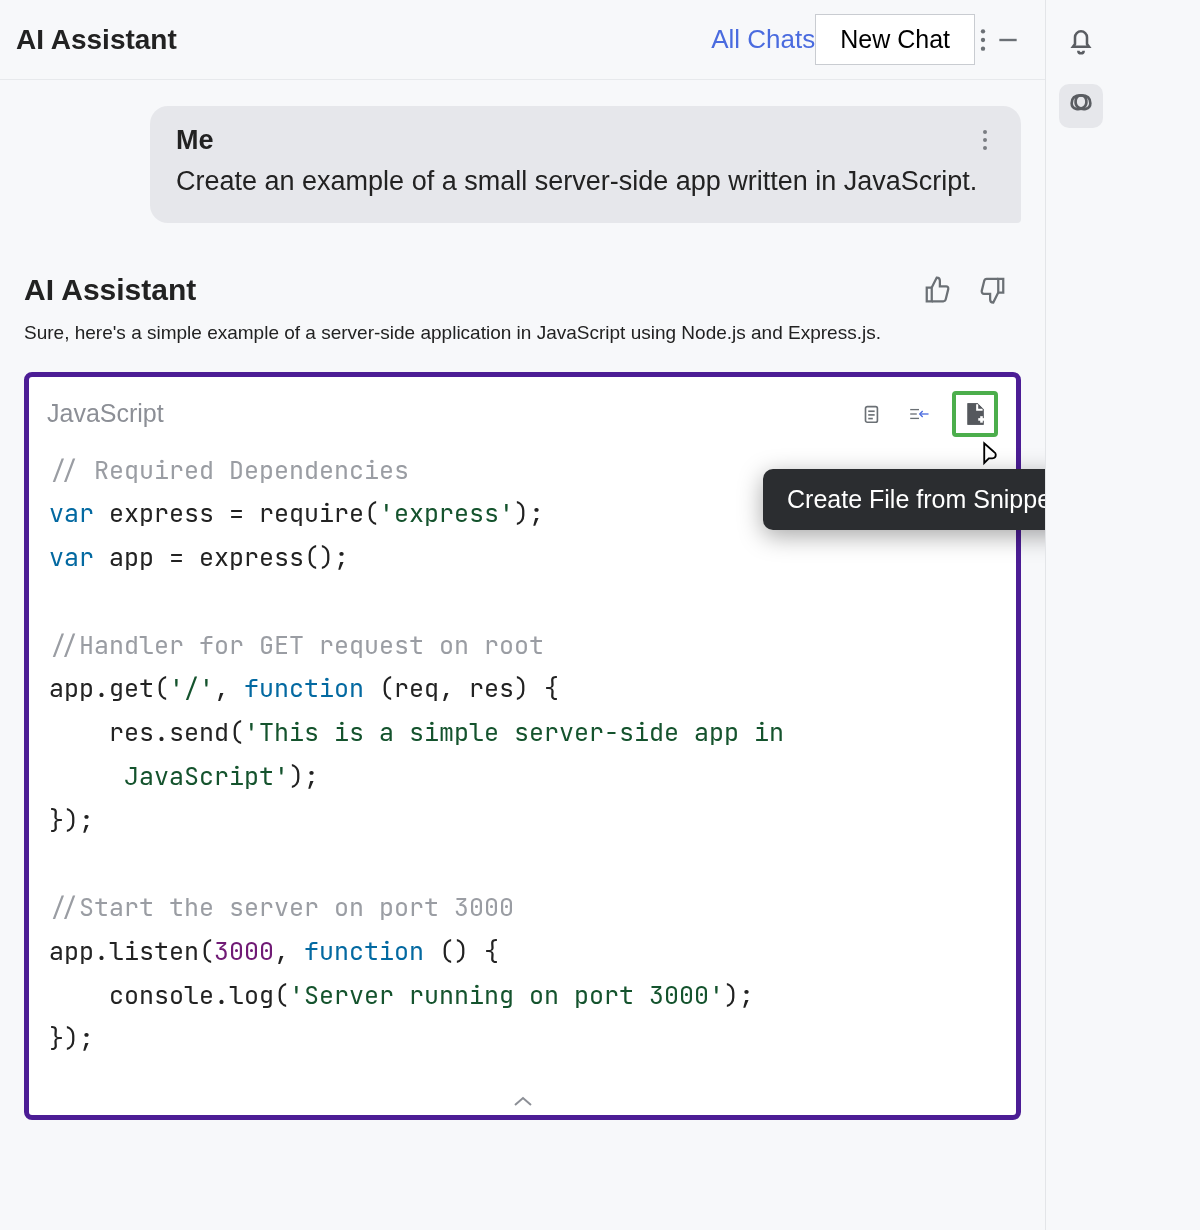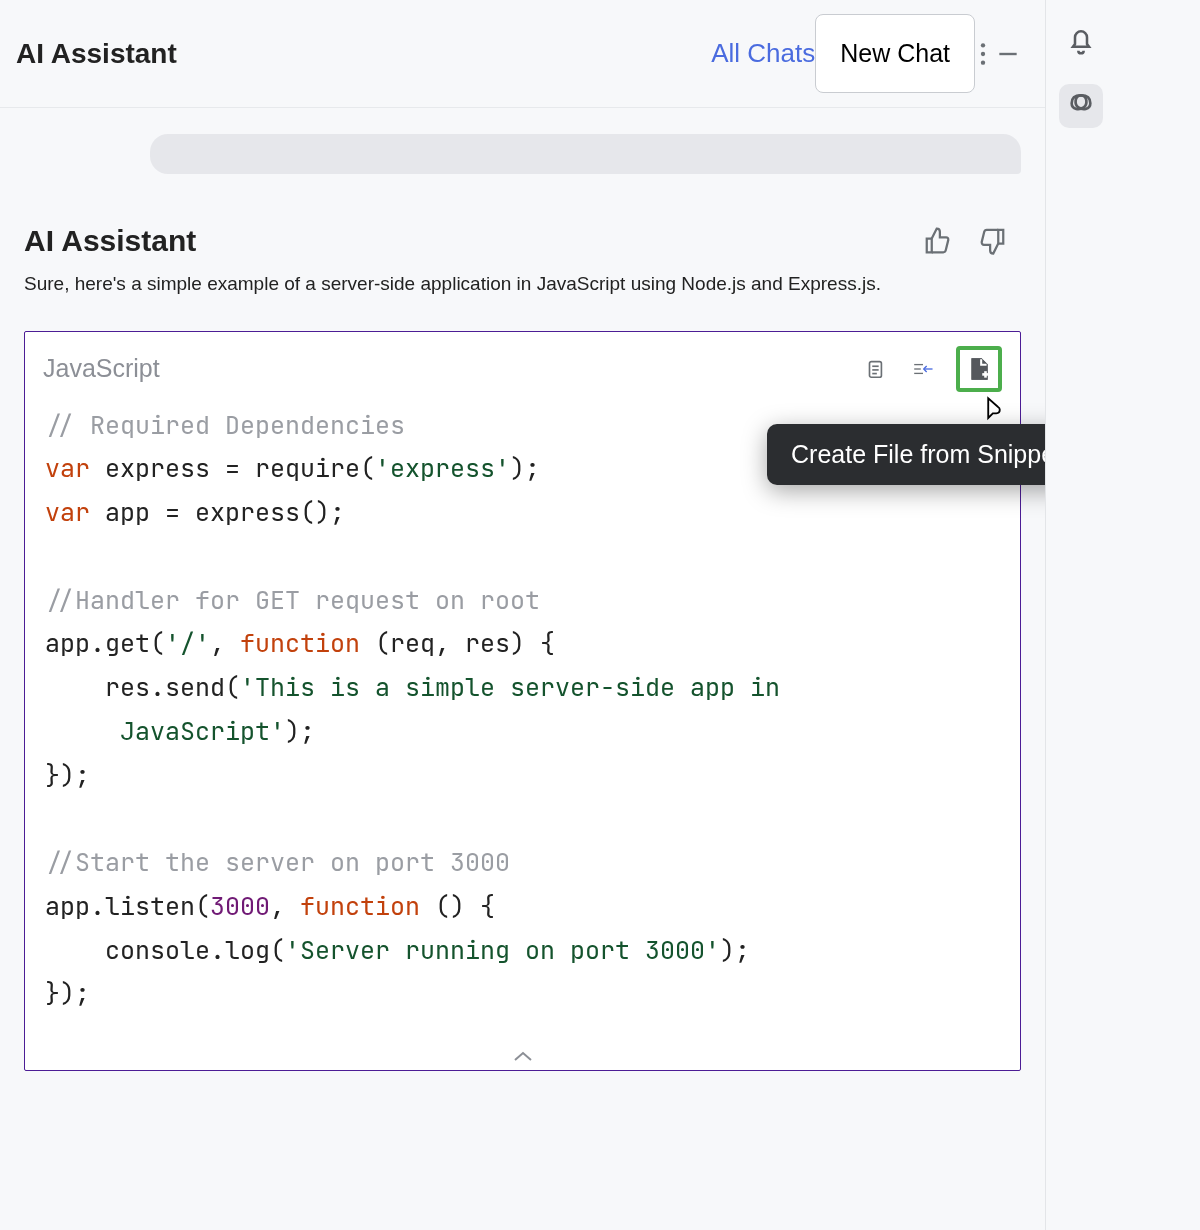--- a/index.html
+++ b/index.html
@@ -4,44 +4,44 @@
 <style>
   * { box-sizing: border-box; }
   html, body { margin:0; padding:0; width:1200px; height:1230px; font-family: -apple-system, BlinkMacSystemFont, "Segoe UI", Arial, sans-serif; color:#222; background:#f7f8fa; }
   .app { display:flex; width:1116px; height:1230px; }
   .main { flex:1; display:flex; flex-direction:column; border-right:1px solid #e3e5e8; background:#f7f8fa; }
   .sidebar { width:70px; background:#f7f8fa; display:flex; flex-direction:column; align-items:center; padding-top:18px; gap:22px;}
   .header { display:flex; align-items:center; justify-content:space-between; padding:14px 20px 14px 16px; border-bottom:1px solid #e7e9ec;}
   .title { font-size:28px; font-weight:700; }
   .header-right { display:flex; align-items:center; }
   .link-all { color:#4a6bdf; font-size:26px; cursor:pointer; }
-  .btn-newchat { background:#fff; border:1px solid #c9ccd1; border-radius:8px; padding:24px 24px; font-size:25px; cursor:pointer; }
+  .btn-newchat { background:#fff; border:1px solid #c9ccd1; border-radius:0; padding:10px 24px; font-size:25px; cursor:pointer; }
   .icon-btn { background:none; border:none; cursor:pointer; padding:4px; color:#6b7075; display:flex; align-items:center; justify-content:center;}
   .svg { display:block; }
   .chat { flex:1; overflow:auto; padding:26px 24px 0 24px; position:relative;}
   .user-bubble { background:#e6e7eb; border-radius:18px; padding:18px 26px 22px 26px; margin-left:126px; border-bottom-right-radius:4px; position:relative;}
   .bubble-head { display:flex; justify-content:space-between; align-items:center; margin-bottom:6px;}
   .bubble-sender { font-weight:700; font-size:27px;}
   .bubble-text { font-size:27px; line-height:1.45; }
   .bubble-menu { color:#7a7d82; padding:4px 6px;}
   .assistant-block { margin-top:48px; }
   .assistant-head { display:flex; justify-content:space-between; align-items:center;}
   .assistant-name { font-weight:700; font-size:30px;}
   .vote { display:flex; gap:16px; color:#6b7075; padding-right:10px;}
   .assistant-text { font-size:19px; line-height:1.5; margin-top:10px; max-width:100%;}
-  .code-card { margin-top:32px; border:1px solid #4c1d95; border-radius:2px; background:#fff; position:relative;}
+  .code-card { margin-top:24px; border:5px solid #4c1d95; border-radius:8px; background:#fff; position:relative;}
   .code-head { display:flex; align-items:center; justify-content:space-between; padding:14px 18px 6px 18px;}
   .code-lang { color:#8c8f96; font-size:25px;}
   .code-actions { display:flex; align-items:center; gap:18px; color:#6b7075; position:relative;}
   .action-copy,.action-insert { width:30px; height:30px; display:flex; align-items:center; justify-content:center;}
   .action-createfile-wrap { border:4px solid #4cae4c; padding:2px; border-radius:4px; }
   .action-createfile { width:34px; height:34px; display:flex; align-items:center; justify-content:center; color:#55585d;}
   pre.code { margin:0; padding:6px 20px 30px 20px; font-family: "JetBrains Mono", Menlo, Consolas, monospace; font-size:25px; line-height:1.75; white-space:pre-wrap;}
   .tok-comment { color:#9a9da3; }
-  .tok-keyword { color:#c2410c;}
+  .tok-keyword { color:#0369a1;}
   .tok-string { color:#14532d;}
   .tok-number { color:#701a75;}
   .code-fold { display:flex; justify-content:center; color:#8c8f96; padding:4px 0 6px 0; border-top:0;}
   .tooltip { position:absolute; top:78px; right:-84px; background:#2b2d30; color:#fff; font-size:25px; padding:16px 24px; border-radius:10px; box-shadow:0 6px 24px rgba(0,0,0,0.35); white-space:nowrap;}
   .sidebar .side-btn { width:44px; height:44px; border-radius:10px; display:flex; align-items:center; justify-content:center; color:#5a5d62;}
   .sidebar .side-btn.active { background:#e6e7eb;}
   .cursor { position:absolute; top:50px; right:-6px; pointer-events:none;}
 </style>
 </head>
 <body>
@@ -65,20 +65,31 @@
           <svg class="svg" width="26" height="26" viewBox="0 0 24 24">
               <line x1="4" y1="12" x2="20" y2="12" stroke="#6b7075" stroke-width="2.2"></line>
             </svg>
         </button>
       </div>
     </div>
 
     <div class="chat">
 
       <div class="user-bubble">
+        <div class="bubble-head">
+          <span class="bubble-sender">Me</span>
+          <button class="icon-btn bubble-menu">
+            <svg class="svg" width="8" height="24" viewBox="0 0 6 24">
+                <circle cx="3" cy="4" r="2" fill="#7a7d82"></circle>
+                <circle cx="3" cy="12" r="2" fill="#7a7d82"></circle>
+                <circle cx="3" cy="20" r="2" fill="#7a7d82"></circle>
+              </svg>
+          </button>
+        </div>
+        <div class="bubble-text">Create an example of a small server-side app written in JavaScript.</div>
       </div>
 
       <div class="assistant-block">
         <div class="assistant-head">
           <span class="assistant-name">AI Assistant</span>
           <div class="vote">
             <button class="icon-btn">
               <svg width="30" height="30" viewBox="0 0 24 24" fill="none" stroke="#6b7075" stroke-width="1.8">
                   <path d="M7 10v11H3V10h4z"></path>
                   <path d="M7 10l4-8c1.5 0 2.5 1 2.5 2.5V9h5c1 0 2 1 1.7 2.3l-2 8c-.2 1-.9 1.7-2 1.7H7"></path>

